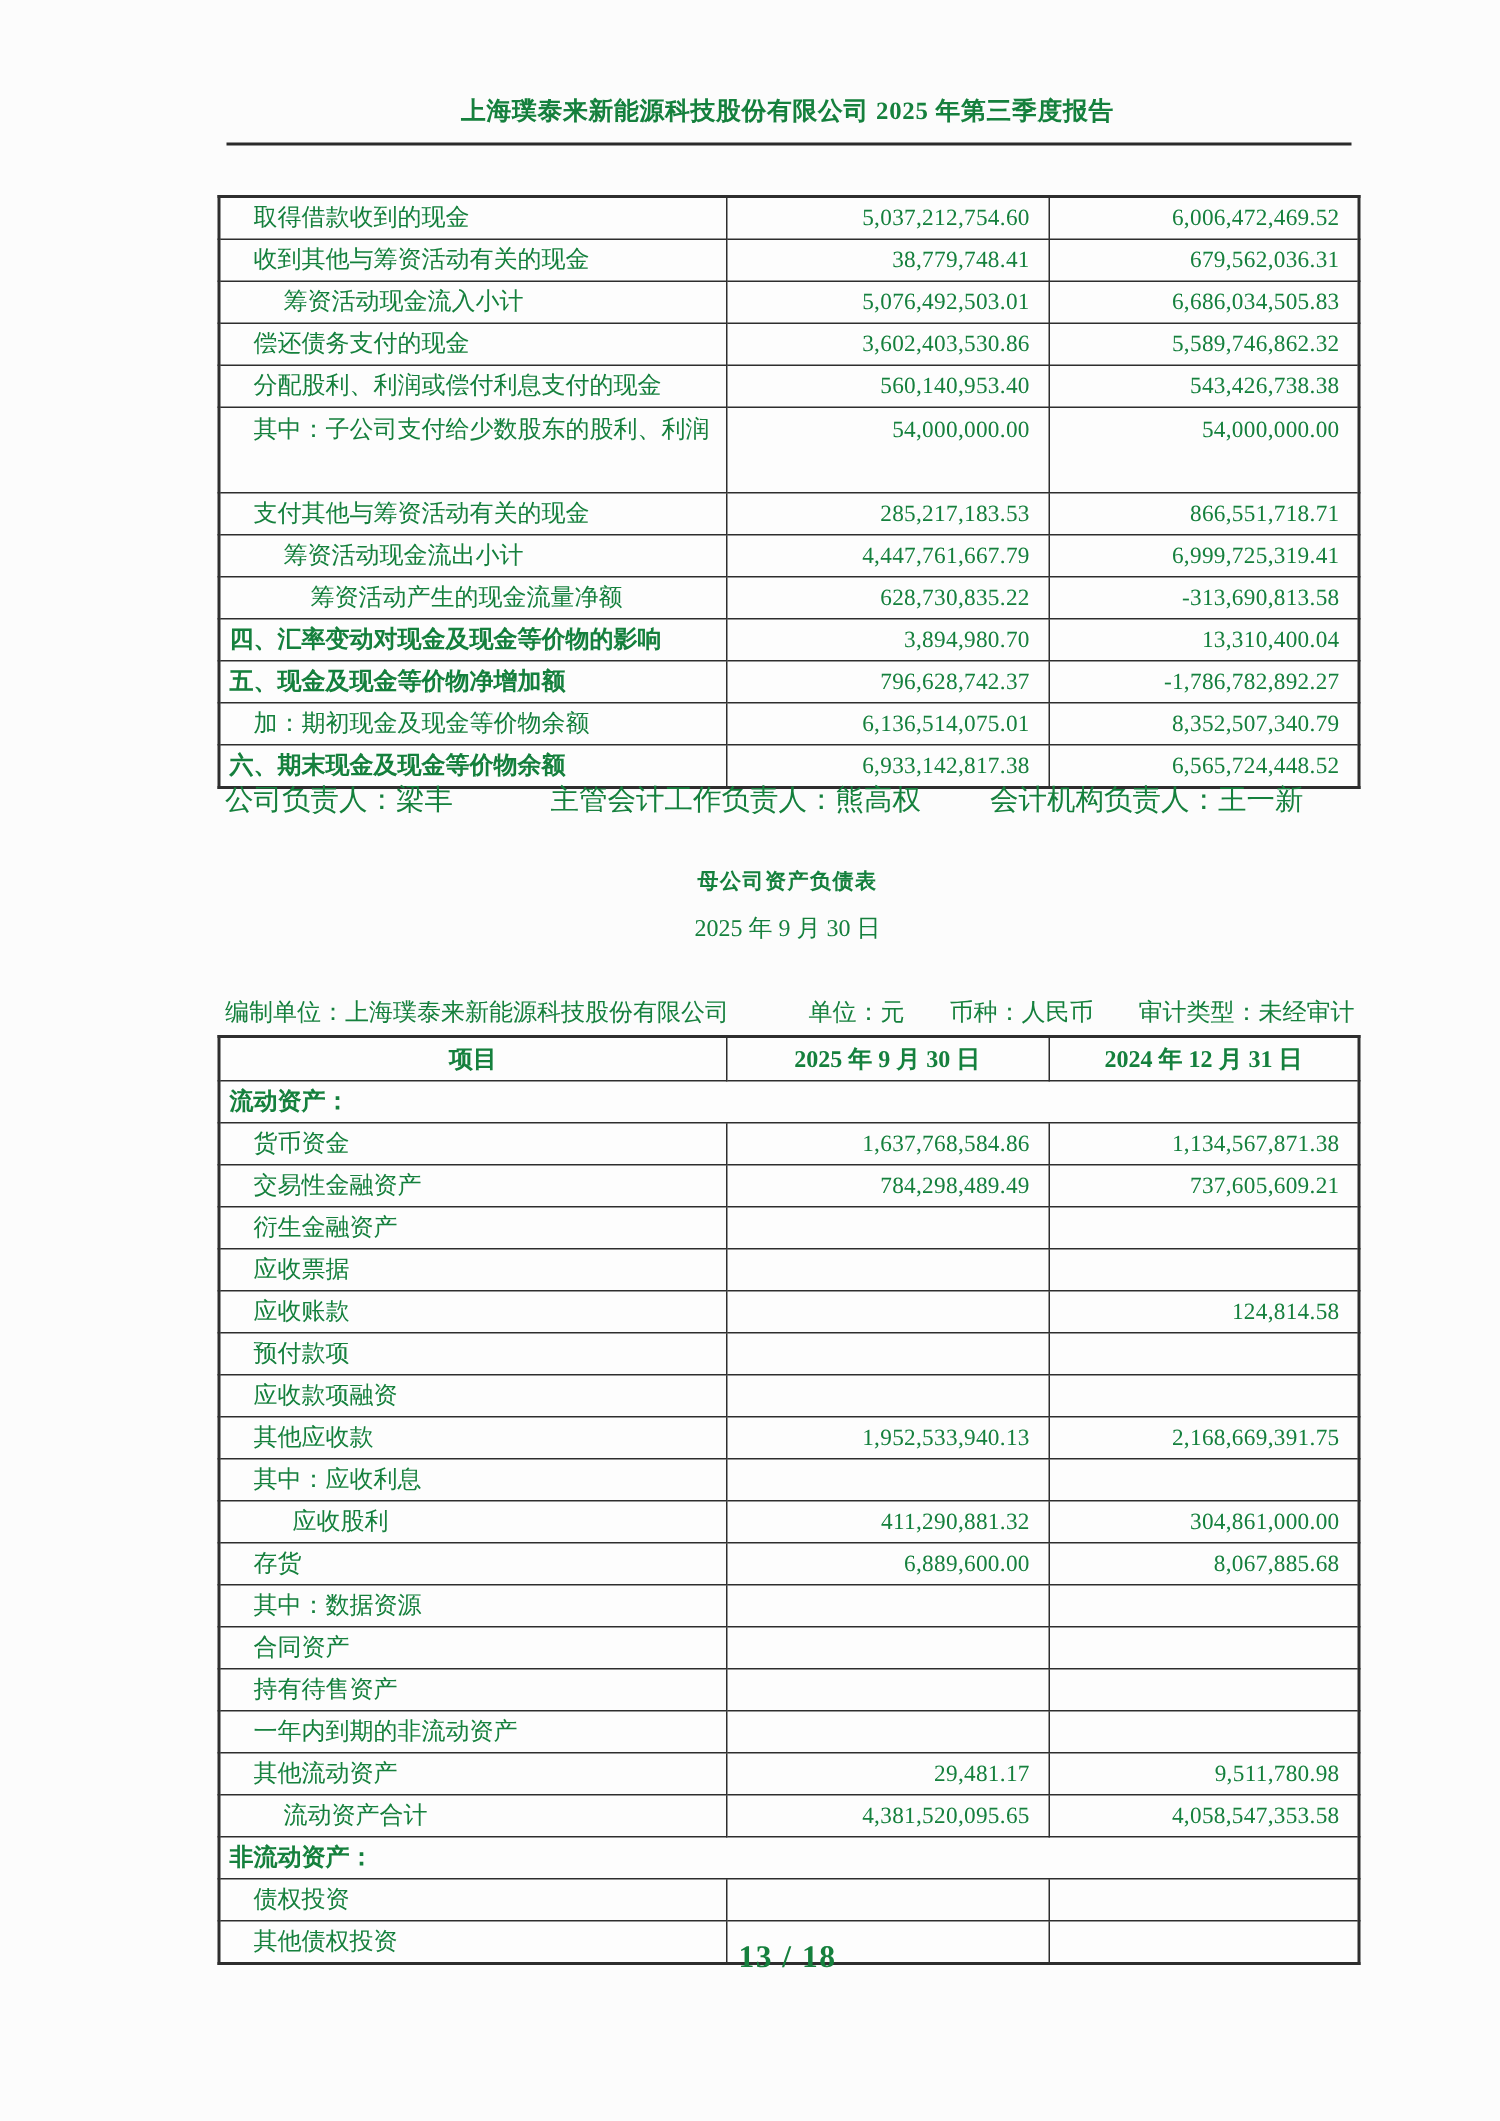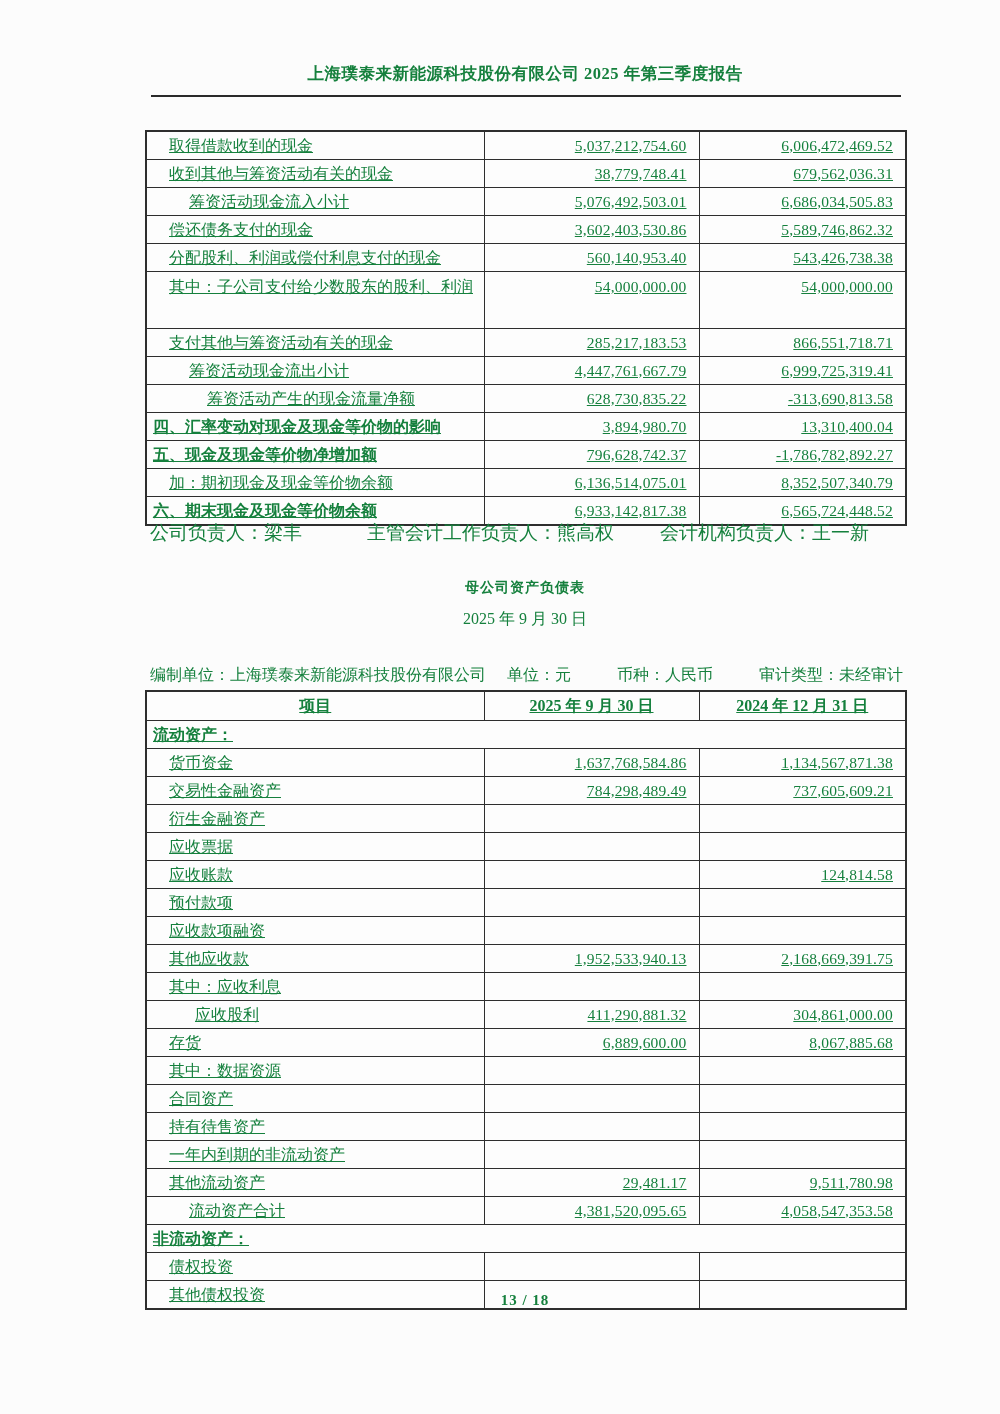--- a/index.html
+++ b/index.html
@@ -12,21 +12,21 @@
     color:#15803d;font-size:16px;overflow:hidden;
   }
   .content{position:absolute;left:145px;top:0;width:760px;height:1414px;}
   .doc-header{
     position:absolute;top:63px;left:0;width:760px;text-align:center;
     font-weight:bold;font-size:16.5px;letter-spacing:.5px;white-space:nowrap;
   }
   .header-rule{position:absolute;top:95px;left:6px;width:750px;border-top:2px solid #2a2a2a;}
   table{border-collapse:collapse;table-layout:fixed;width:760px;background:#fdfdfd;}
   table,td,th{border:1px solid #2e2e2e;}
-  table{border-width:2px;text-decoration:underline;}
+  table{border-width:2px;}
   td,th{padding:0;overflow:hidden;}
   td{height:27px;vertical-align:middle;line-height:20px;}
   th{height:28px;font-weight:bold;text-align:center;font-size:16px;}
   .label{text-align:left;padding-right:6px;}
   .num{text-align:right;padding-right:12px;font-size:15.5px;letter-spacing:.2px;}
   .b{font-weight:bold;}
   .i0{padding-left:6px;}
   .i1{padding-left:22px;}
   .i2{padding-left:42px;}
   .i3{padding-left:60px;}
@@ -36,23 +36,23 @@
   #cash-table{position:absolute;top:130px;left:0;}
   .sig-line{position:absolute;top:520px;left:0;width:760px;height:24px;font-size:19px;}
   .sig-line span{position:absolute;white-space:nowrap;}
   .sig-company{left:5px;}
   .sig-accounting{left:222px;}
   .sig-agency{left:515px;}
   .bs-title{position:absolute;top:579px;left:0;width:760px;text-align:center;font-weight:bold;font-size:14px;letter-spacing:1px;}
   .bs-date{position:absolute;top:609px;left:0;width:760px;text-align:center;font-size:16px;}
   .bs-prepared{position:absolute;top:637px;left:5px;white-space:nowrap;margin-top:28px;}
   .bs-unitline{position:absolute;top:665px;left:0;width:758px;text-align:right;white-space:nowrap;}
-  .bs-unitline span{margin-left:42px;text-align:center;}
+  .bs-unitline span{margin-left:26px;text-align:center;}
   #bs-table{position:absolute;top:690px;left:0;}
-  .page-footer{position:absolute;top:1292px;left:0;width:760px;text-align:center;font-weight:bold;font-size:15px;letter-spacing:1px;}
+  .page-footer{position:absolute;top:1292px;left:0;width:760px;text-align:center;font-weight:bold;font-size:21px;letter-spacing:1px;}
 </style>
 </head>
 <body>
 
 <div class="page">
   <div class="content">
 
     <div class="doc-header">上海璞泰来新能源科技股份有限公司  2025 年第三季度报告</div>
     <div class="header-rule"></div>
 

